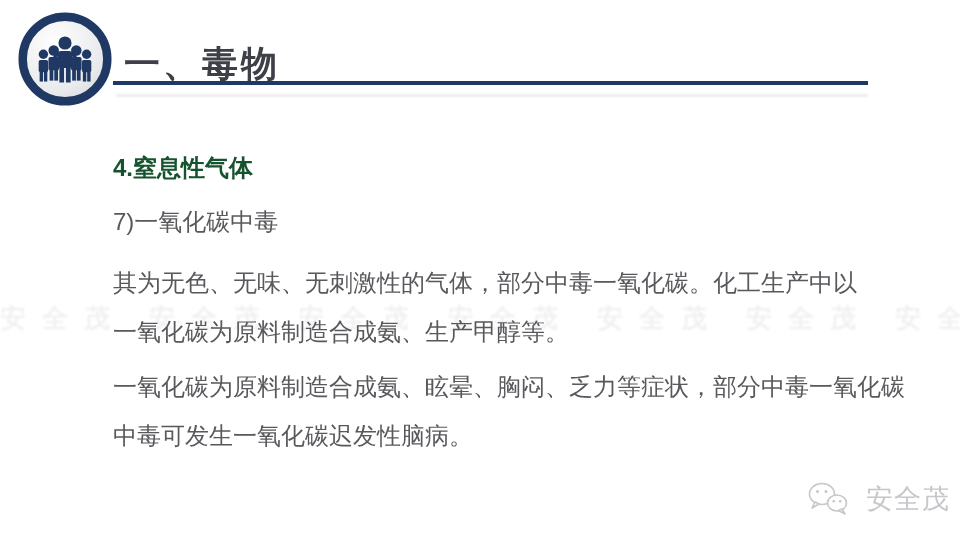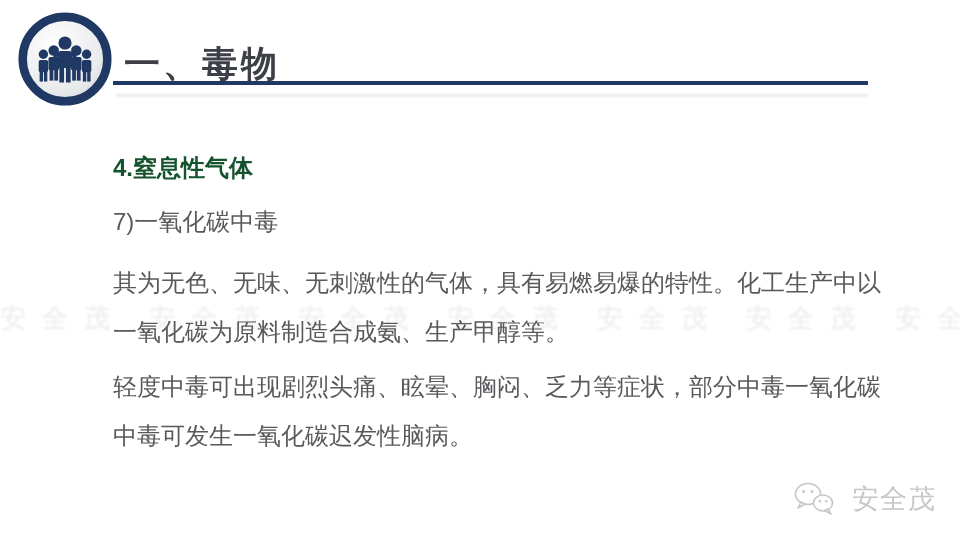--- a/index.html
+++ b/index.html
@@ -39,21 +39,21 @@
     position:absolute;left:0;top:206px;width:812px;
     font-size:24px;color:#58595c;white-space:pre-line;
   }
   .para{
     position:absolute;left:0;width:812px;
     font-size:24px;color:#58595c;line-height:49px;white-space:pre-line;
   }
   .para1{top:258px;}
   .para2{top:362px;}
   .brand{
-    position:absolute;right:24px;top:478px;height:42px;
+    position:absolute;right:10px;top:478px;height:42px;
     display:flex;align-items:center;gap:17px;z-index:2;
   }
   .brand-text{
     font-size:27px;color:#c7c7cb;letter-spacing:1px;
     text-shadow:1px 1px 0 #ffffff;
   }
 </style>
 </head>
 <body>
 
@@ -101,23 +101,23 @@
   </svg>
 </div>
 
 <div class="slide-title">一、毒物</div>
 <div class="title-rule"></div>
 <div class="title-rule-shadow"></div>
 
 <div class="content">
   <div class="heading">4.窒息性气体</div>
   <div class="subheading">7)一氧化碳中毒</div>
-  <div class="para para1">其为无色、无味、无刺激性的气体，具有易燃易爆的特性。化工生产中以
+  <div class="para para1">其为无色、无味、无刺激性的气体，部分中毒一氧化碳。化工生产中以
 一氧化碳为原料制造合成氨、生产甲醇等。</div>
-  <div class="para para2">轻度中毒可出现剧烈头痛、眩晕、胸闷、乏力等症状，部分中毒一氧化碳
+  <div class="para para2">一氧化碳为原料制造合成氨、眩晕、胸闷、乏力等症状，部分中毒一氧化碳
 中毒可发生一氧化碳迟发性脑病。</div>
 </div>
 
 <div class="brand">
   <svg width="42" height="36" viewBox="0 0 42 36">
     <g fill="#ffffff" stroke="#c7c7cb" stroke-width="1.6">
       <ellipse cx="15" cy="13" rx="12.5" ry="10.5"></ellipse>
       <path d="M8,21 L5,27 L12,23 Z" stroke-linejoin="round"></path>
     </g>
     <g fill="#c7c7cb">

